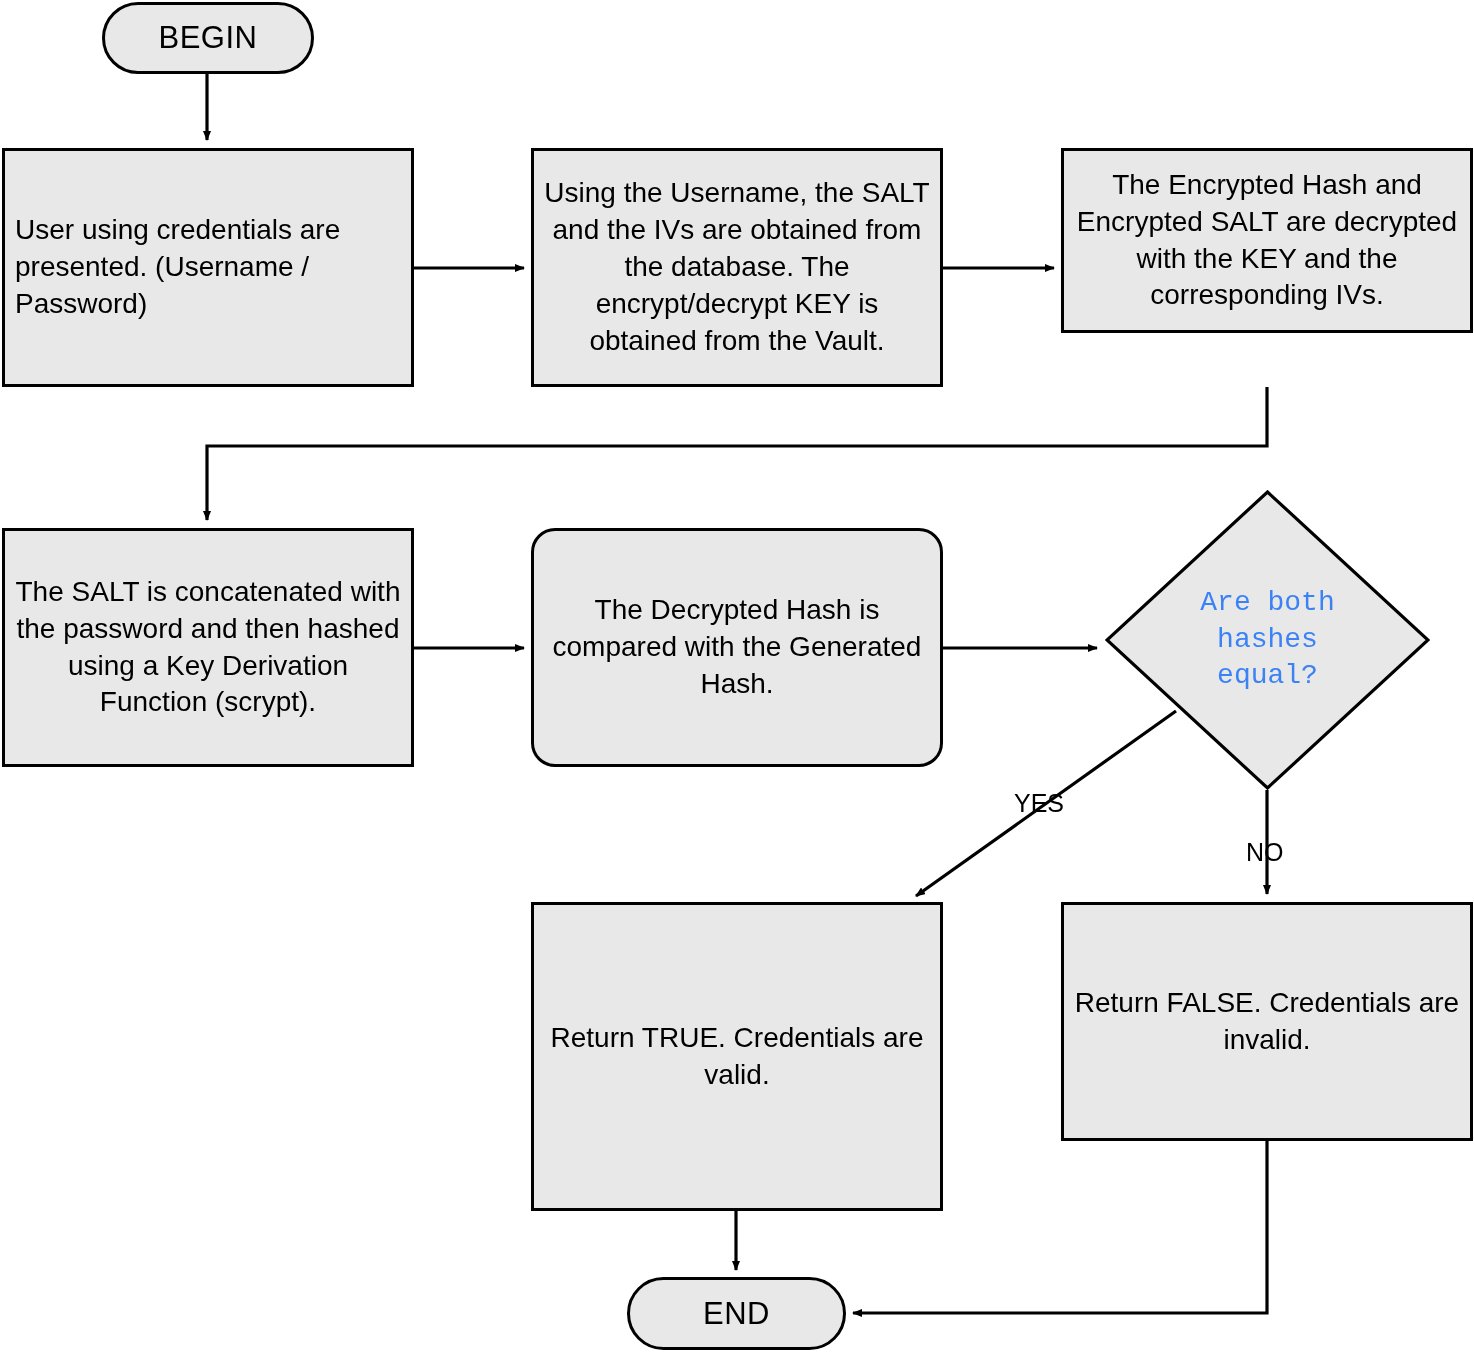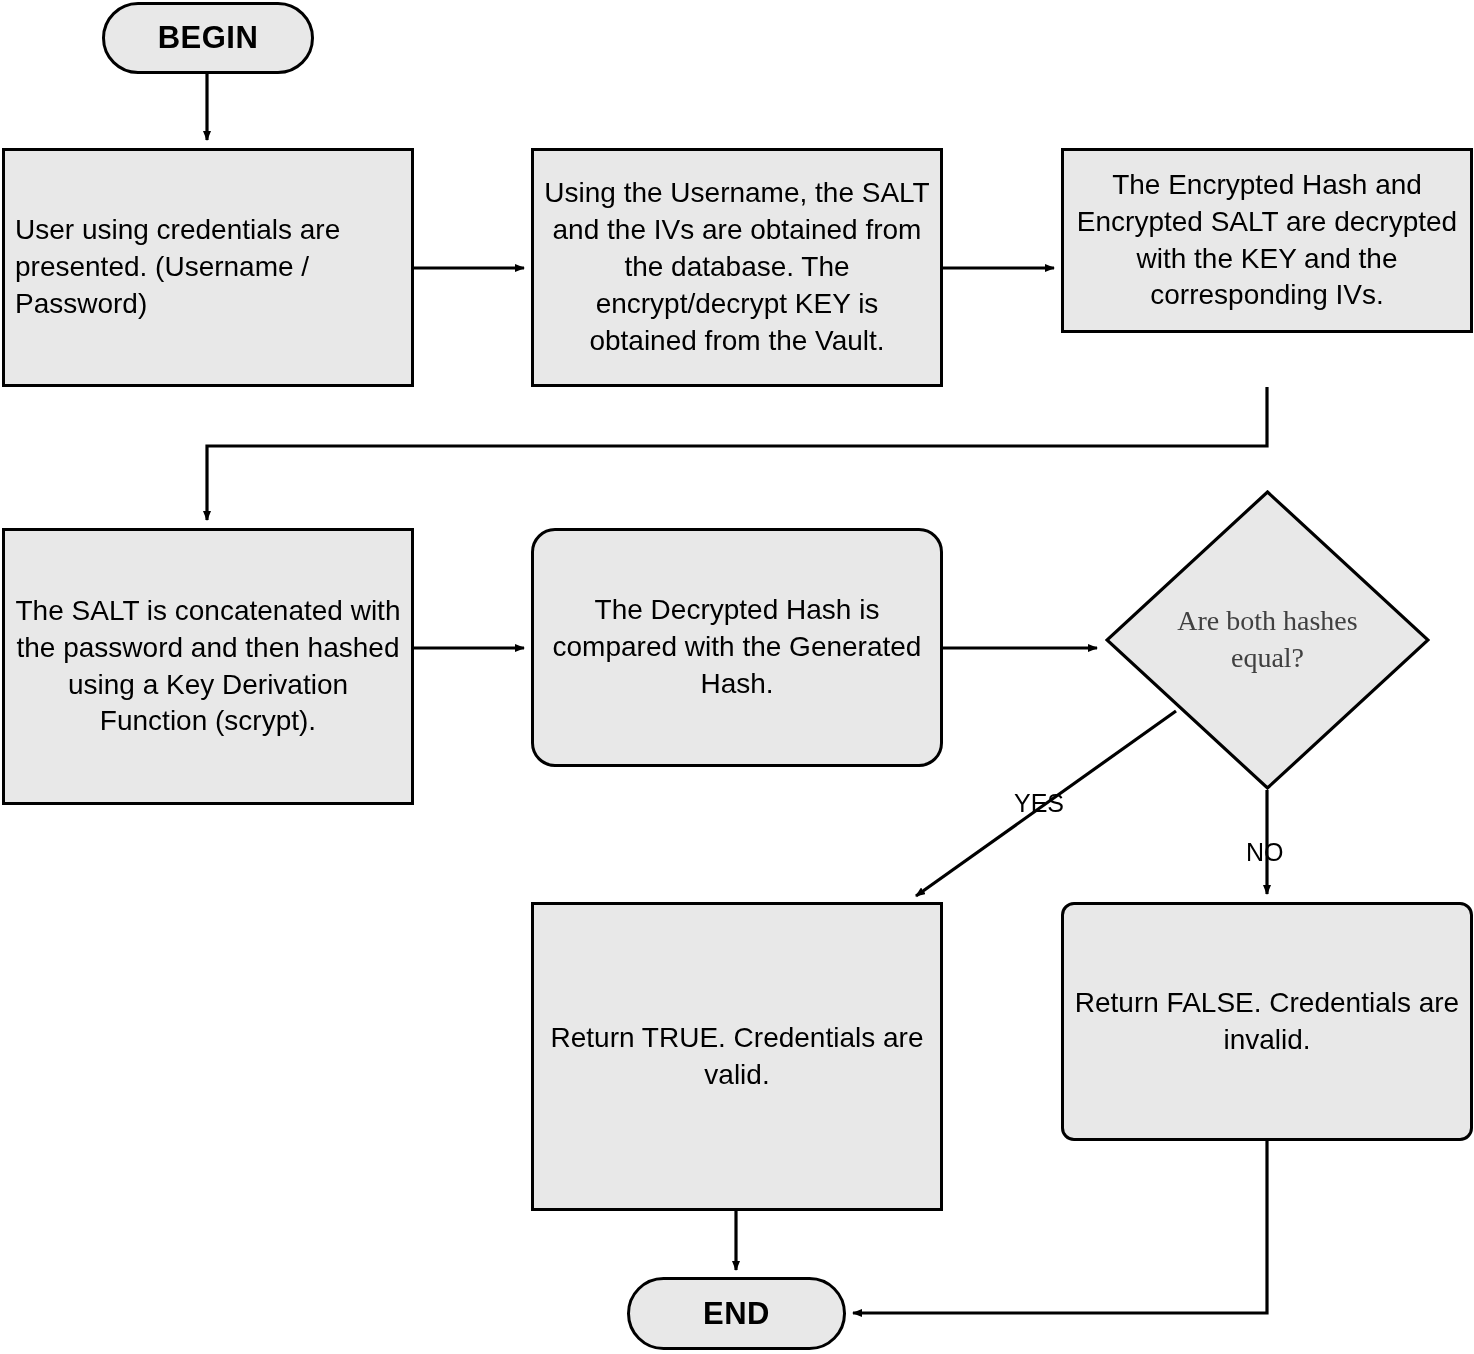--- a/index.html
+++ b/index.html
@@ -45,43 +45,42 @@
   }
   .process .txt {
     display: block;
     width: 100%;
   }
   .terminator {
     border-radius: 40px;
     font-family: "Liberation Sans", sans-serif;
     font-size: 31px;
     letter-spacing: 0.5px;
-    font-weight: bold;
   }
   .decision-wrap {
     position: absolute;
     display: flex;
     align-items: center;
     justify-content: center;
   }
   .decision-shape {
     position: absolute;
     left: 0;
     top: 0;
     width: 100%;
     height: 100%;
   }
   .decision-label {
     position: relative;
     z-index: 2;
-    font-family: Liberation Serif, serif;
+    font-family: Liberation Mono, monospace;
     font-size: 28px;
     line-height: 1.32;
     text-align: center;
-    color: #404040;
+    color: #3b82f6;
     width: 62%;
   }
   .edge-label {
     position: absolute;
     font-family: "Liberation Sans", sans-serif;
     font-size: 25px;
     color: #000000;
     white-space: nowrap;
   }
   
@@ -131,21 +130,21 @@
   </div>
 
   <div class="node process" style="left:531px; top:148px; width:412px; height:239px;justify-content:center;">
     <span class="txt">Using the Username, the SALT and the IVs are obtained from the database. The encrypt/decrypt KEY is obtained from the Vault.</span>
   </div>
 
   <div class="node process" style="left:1061px; top:148px; width:412px; height:185px;">
     <span class="txt">The Encrypted Hash and Encrypted SALT are decrypted with the KEY and the corresponding IVs.</span>
   </div>
 
-  <div class="node process" style="left:2px; top:528px; width:412px; height:277px;">
+  <div class="node process" style="left:2px; top:528px; width:412px; height:239px;">
     <span class="txt">The SALT is concatenated with the password and then hashed using a Key Derivation Function (scrypt).</span>
   </div>
 
   <div class="node process" style="left:531px; top:528px; width:412px; height:239px;border-radius:24px;">
     <span class="txt">The Decrypted Hash is compared with the Generated Hash.</span>
   </div>
 
   <div class="decision-wrap" style="left:1105px; top:490px; width:325px; height:300px;">
     <svg class="decision-shape" viewBox="0 0 325 300" preserveAspectRatio="none">
       <polygon points="162.5,2 323,150 162.5,298 2,150" fill="#e8e8e8" stroke="#000000" stroke-width="3.2"></polygon>
@@ -154,21 +153,21 @@
   </div>
 
   <div class="edge-label" style="left:1014px; top:789px;text-align:center;">YES</div>
 
   <div class="edge-label" style="left:1246px; top:838px;">NO</div>
 
   <div class="node process" style="left:531px; top:902px; width:412px; height:309px;">
     <span class="txt">Return TRUE. Credentials are valid.</span>
   </div>
 
-  <div class="node process" style="left:1061px; top:902px; width:412px; height:239px;border-radius:13px;">
+  <div class="node process" style="left:1061px; top:902px; width:412px; height:239px;">
     <span class="txt">Return FALSE. Credentials are invalid.</span>
   </div>
 
   <div class="node terminator" style="left:627px; top:1277px; width:219px; height:73px;">
     <span>END</span>
   </div>
 
 </div>
 
 </body></html>

